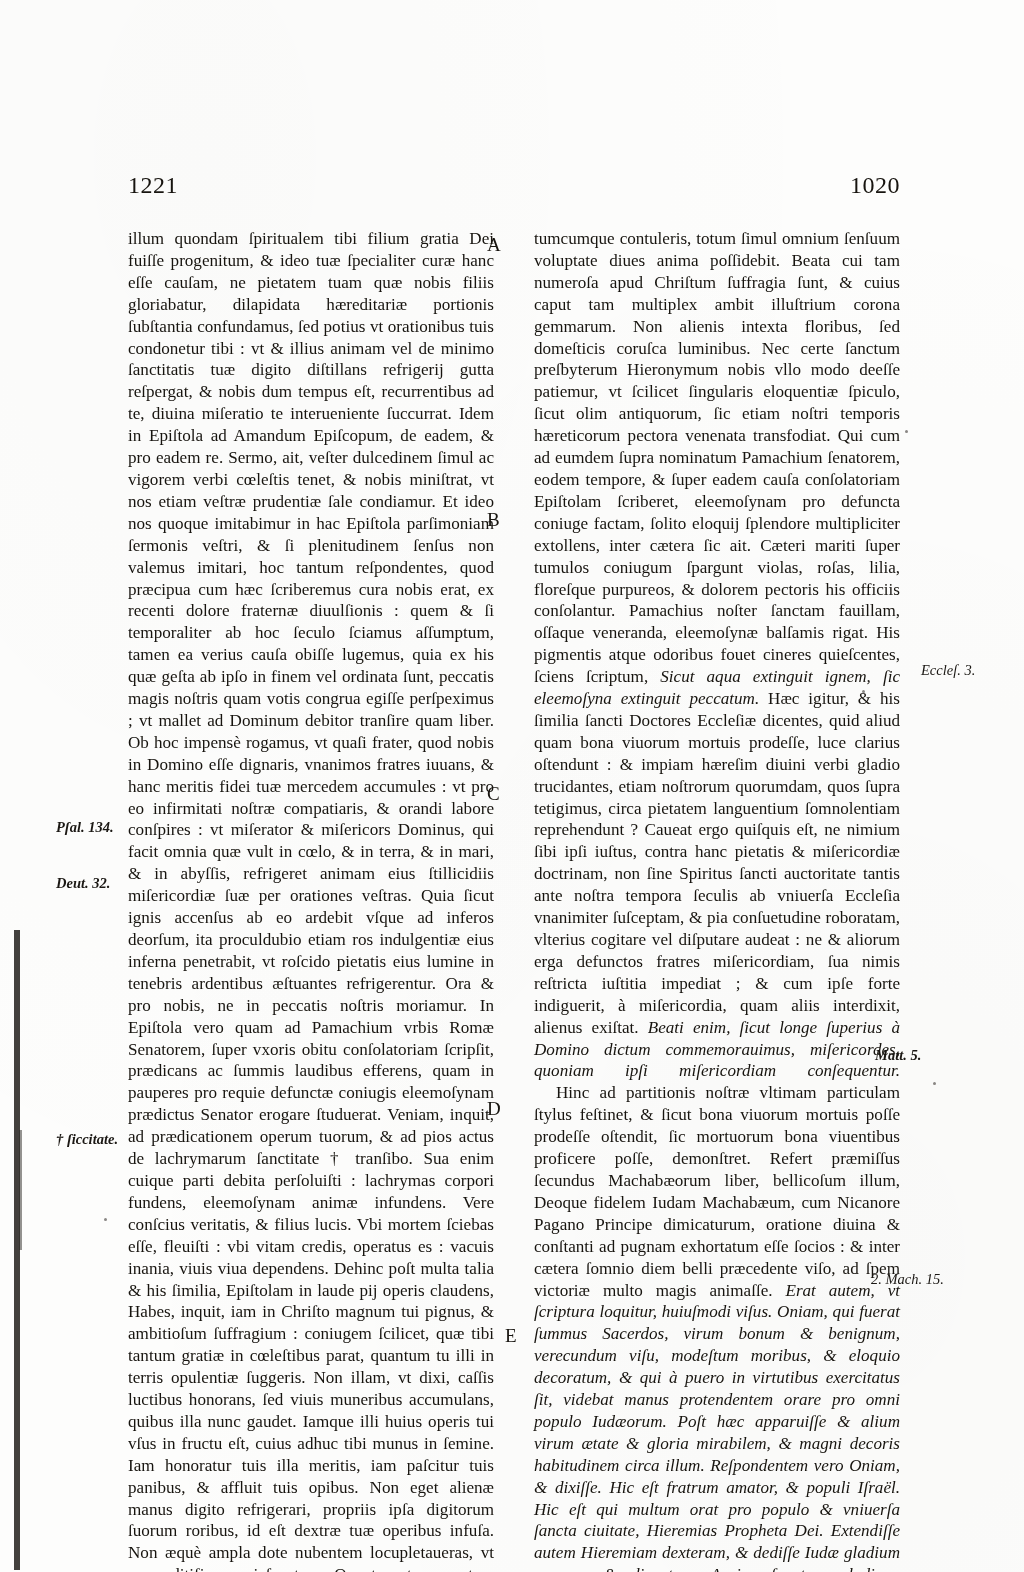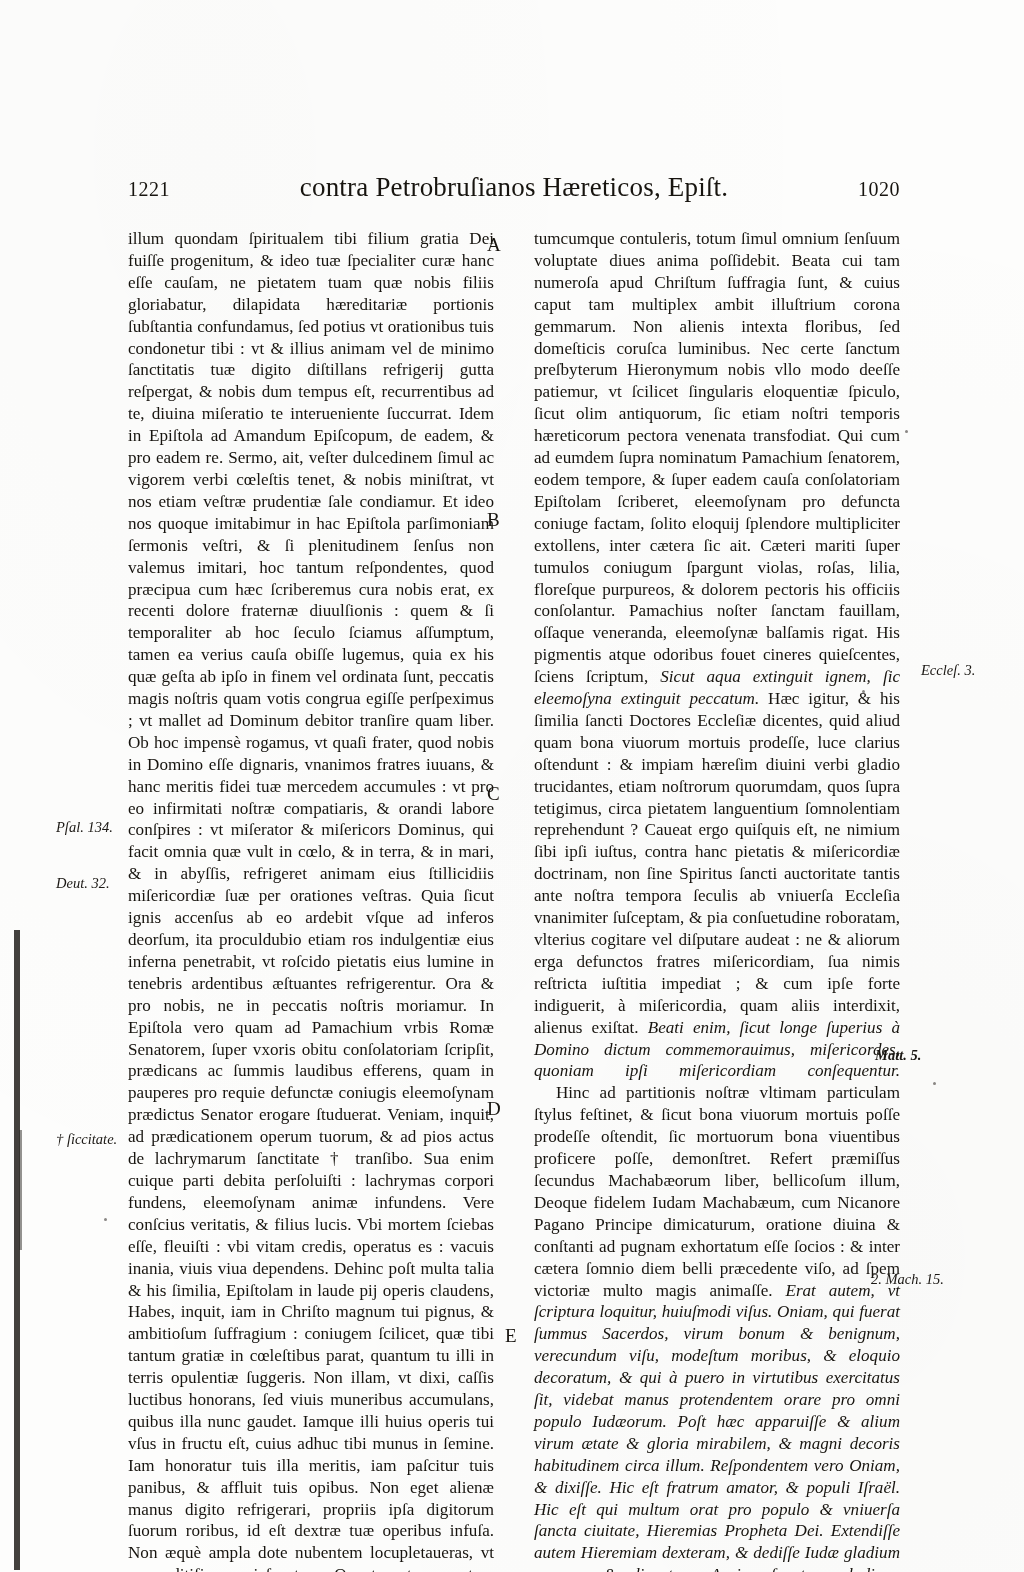--- a/index.html
+++ b/index.html
@@ -51,21 +51,21 @@
     position: absolute;
     left: 128px;
     top: 172px;
     width: 772px;
     height: 44px;
     display: flex;
     align-items: baseline;
     justify-content: space-between;
   }
   .folio {
-    font-size: 20px;
+    font-size: 24px;
     letter-spacing: 0.5px;
     font-variant: small-caps;
   }
   .runtitle {
     font-size: 27px;
     letter-spacing: 0.2px;
     white-space: nowrap;
   }
 
   
@@ -106,21 +106,21 @@
 
   
   .marginal {
     position: absolute;
     font-style: italic;
     font-size: 14.5px;
     line-height: 18px;
     white-space: nowrap;
     color: #1b1814;
   }
-  .marginal.left  { text-align: left; }
+  .marginal.left  { text-align: left; font-weight: bold; }
   .marginal.right { text-align: left; }
 
   
   .speck {
     position: absolute;
     background: #2b2722;
     border-radius: 50%;
     opacity: .55;
   }
 </style>
@@ -132,21 +132,20 @@
 <div class="gutter-bar"></div>
 <div class="gutter-bar-2"></div>
 
 <div class="speck" style="left:905px;top:430px;width:3px;height:3px;"></div>
 <div class="speck" style="left:104px;top:1218px;width:3px;height:3px;"></div>
 <div class="speck" style="left:933px;top:1082px;width:3px;height:3px;"></div>
 <div class="speck" style="left:862px;top:690px;width:3px;height:3px;"></div>
 
 <div class="runhead">
   <span class="folio">1221</span>
-  <span class="runtitle">contra Petrobruſianos Hæreticos, Epiſt.</span>
   <span class="folio">1020</span>
 </div>
 
 <div class="marginal left" style="left:56px; top:818px;">Pſal. 134.</div>
 <div class="marginal left" style="left:56px; top:874px;">Deut. 32.</div>
 <div class="marginal left" style="left:56px; top:1130px;text-align:center;">† ſiccitate.</div>
 
 <div class="marginal right" style="left:875px; top:661px;margin-left:46px;">Eccleſ. 3.</div>
 <div class="marginal right" style="left:875px; top:1046px;font-weight:bold;">Matt. 5.</div>
 <div class="marginal right" style="left:871px; top:1270px;text-align:right;">2. Mach. 15.</div>

